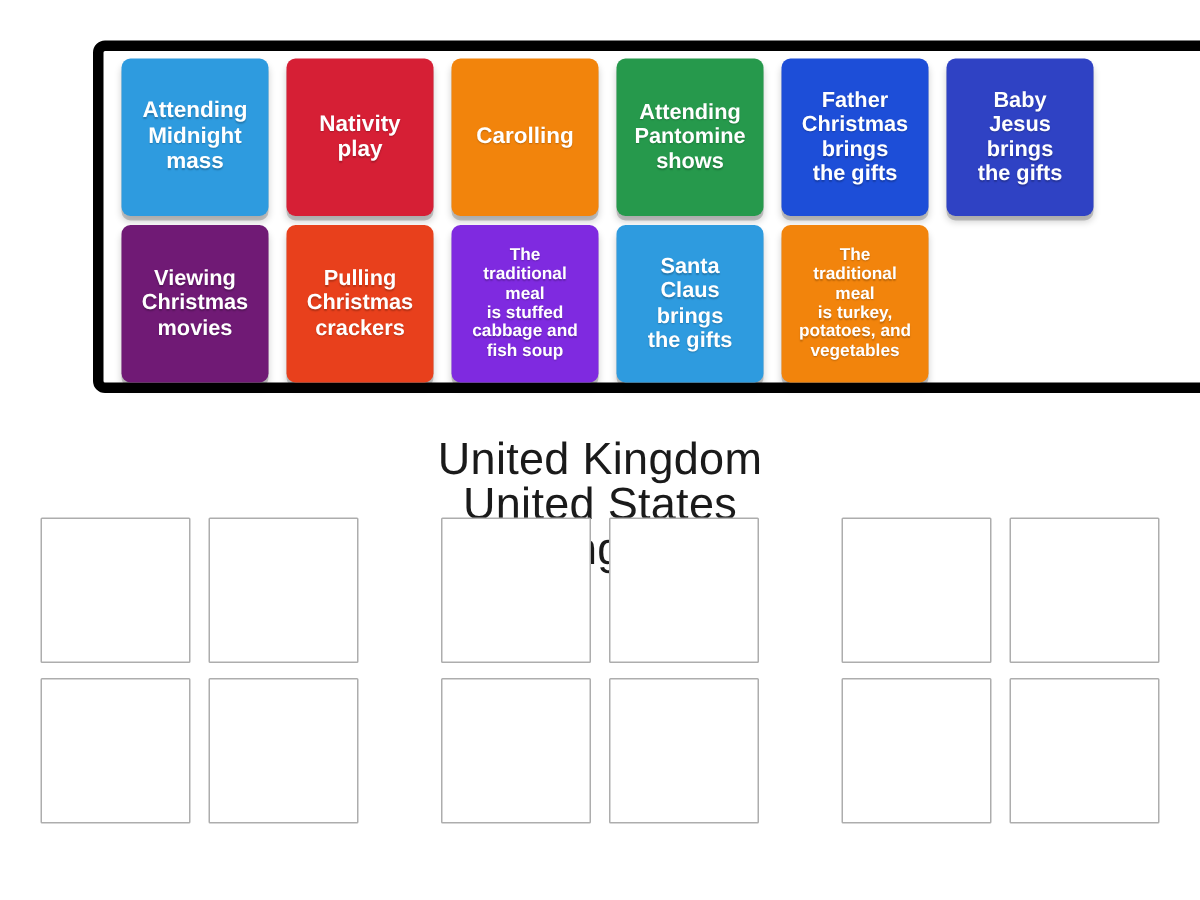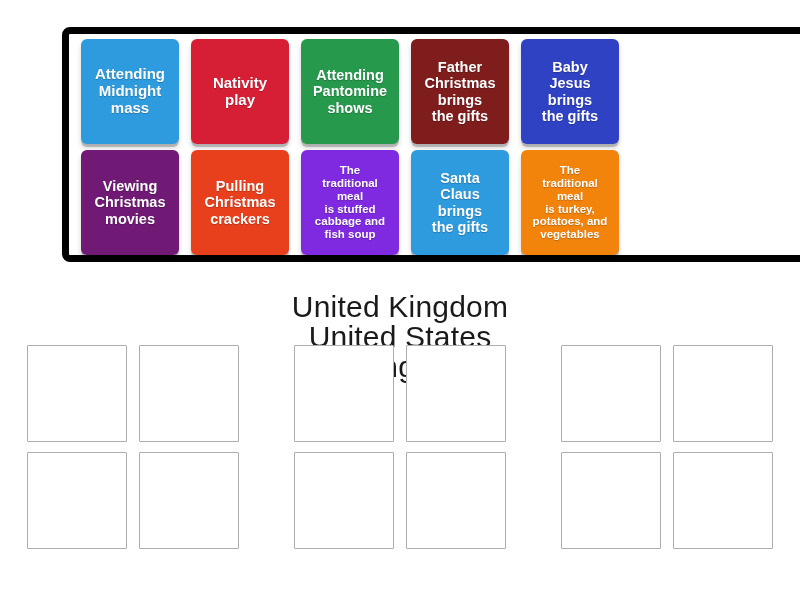--- a/index.html
+++ b/index.html
@@ -132,26 +132,29 @@
     <div class="tile-row">
         <div class="tile size-lg" style="background-color: rgb(46, 155, 223);">
           <span class="tile-text">Attending
 Midnight
 mass</span>
         </div>
         <div class="tile size-lg" style="background-color: rgb(214, 31, 53);">
           <span class="tile-text">Nativity
 play</span>
         </div>
+        <div class="tile size-lg" style="background-color: rgb(242, 132, 12);">
+          <span class="tile-text">Carolling</span>
+        </div>
         <div class="tile size-md" style="background-color: rgb(38, 153, 76);">
           <span class="tile-text">Attending
 Pantomine
 shows</span>
         </div>
-        <div class="tile size-md" style="background-color: #7f1d1d;">
+        <div class="tile size-md" style="background-color: #1d4ed8;">
           <span class="tile-text">Father
 Christmas
 brings
 the gifts</span>
         </div>
         <div class="tile size-md" style="background-color: rgb(47, 66, 196); justify-content: center;">
           <span class="tile-text">Baby
 Jesus
 brings
 the gifts</span>

